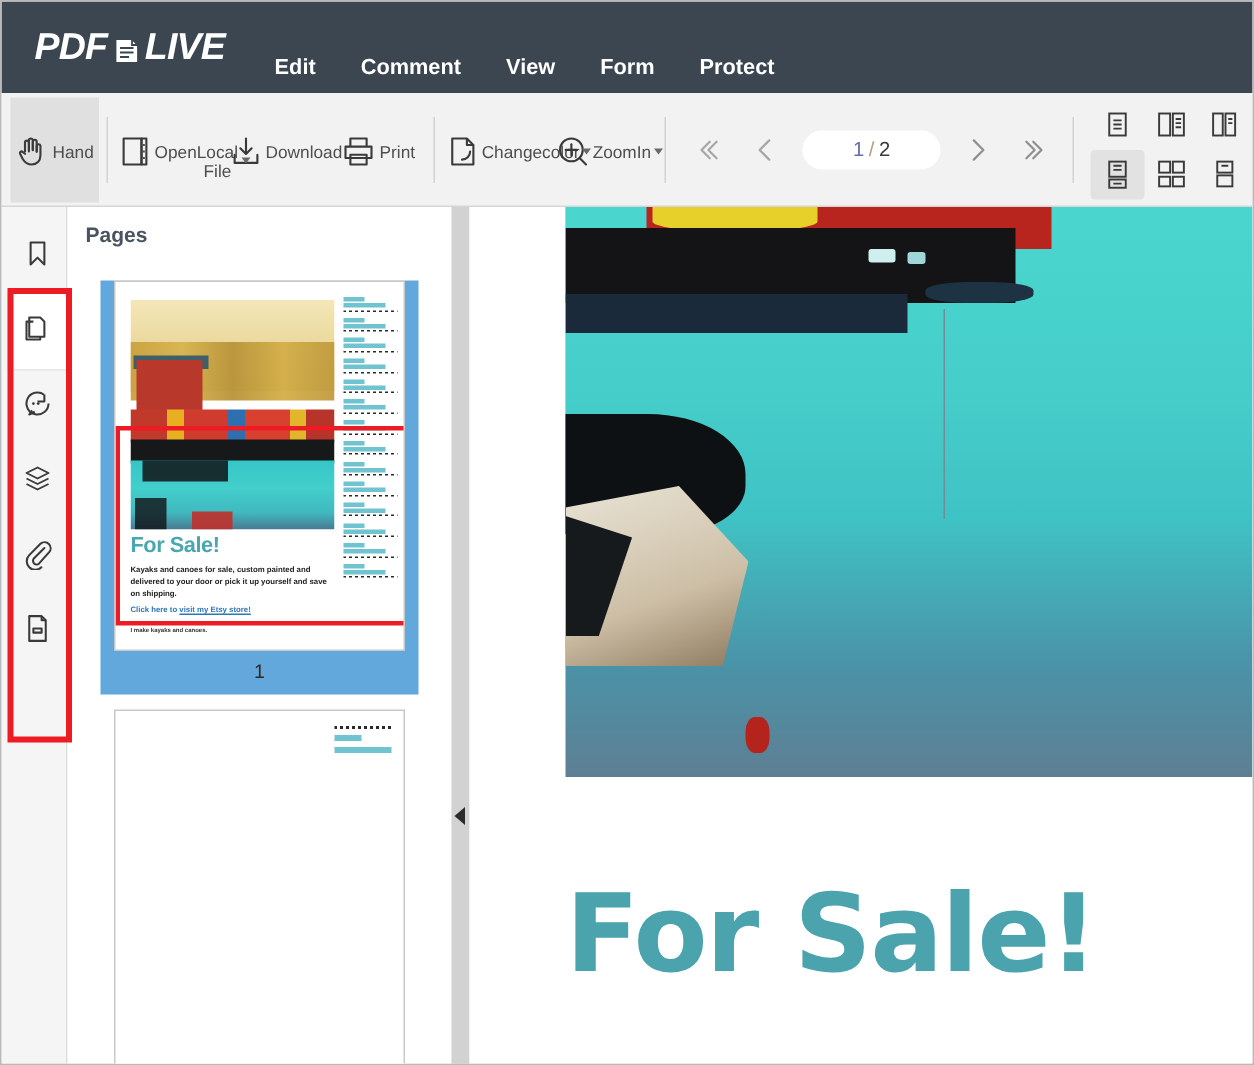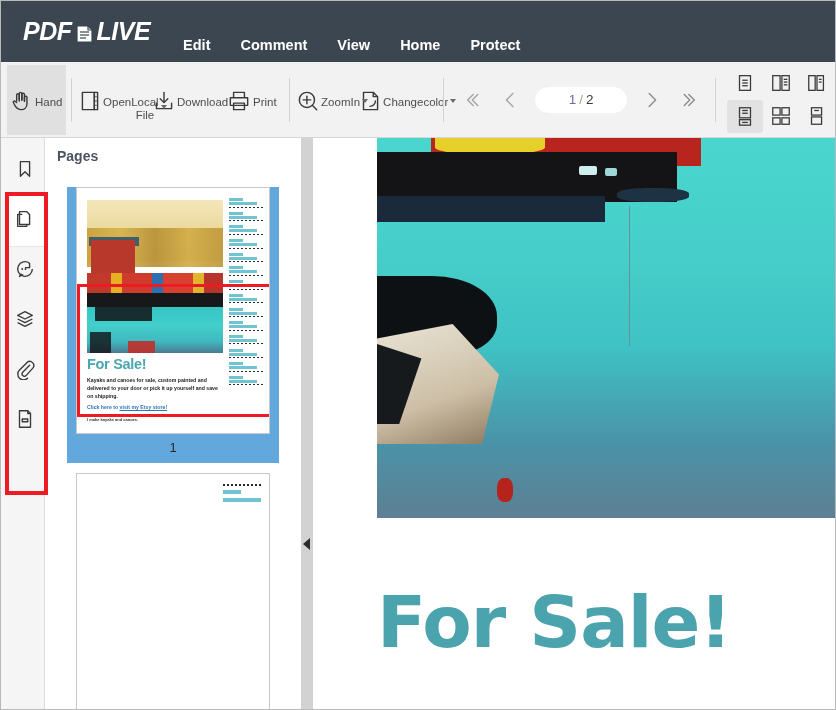--- a/index.html
+++ b/index.html
@@ -445,21 +445,21 @@
           <line x1="8" y1="16" x2="14" y2="16" stroke="#3c4650" stroke-width="1.2"></line>
         </svg>
       </span>
       <span>LIVE</span>
     </div>
 
     <div class="tabs">
       <div class="tab">Edit</div>
       <div class="tab">Comment</div>
       <div class="tab">View</div>
-      <div class="tab">Home</div>
+      <div class="tab">Form</div>
       <div class="tab">Protect</div>
     </div>
   </div>
 
   <div class="toolbar">
 
     <div class="tool-btn active" style="margin-left:6px;">
       <span class="tool-icon">
         <svg viewBox="0 0 24 24" width="26" height="26" fill="none" stroke="#3a3a3a" stroke-width="1.3" stroke-linecap="round" stroke-linejoin="round">
           <path d="M8 12V6.5a1.2 1.2 0 0 1 2.4 0V12"></path>
@@ -508,47 +508,47 @@
           <path d="M7 9V4h10v5"></path>
           <path d="M4 9h16v7H4z"></path>
           <path d="M7 14h10v6H7z"></path>
         </svg>
       </span>
       <span class="tool-label">Print</span>
     </div>
 
     <div class="sep"></div>
 
+    <div class="tool-btn wide">
+      <span class="tool-icon">
+        <svg viewBox="0 0 24 24" width="26" height="26" fill="none" stroke="#3a3a3a" stroke-width="1.3" stroke-linejoin="round">
+          <path d="M6 4h9l4 4v12H6z"></path>
+          <path d="M15 4v4h4"></path>
+          <path d="M17 12a5 5 0 0 1-5 5 5 5 0 0 0 5-5z" fill="#3a3a3a"></path>
+        </svg>
+      </span>
+      <span class="tool-label">Change</span>
+      <span style="display:flex;align-items:center;">
+        <span class="tool-label">color</span>
+        <span class="caret"></span>
+      </span>
+    </div>
+
     <div class="tool-btn">
       <span class="tool-icon">
         <svg viewBox="0 0 24 24" width="26" height="26" fill="none" stroke="#3a3a3a" stroke-width="1.3" stroke-linecap="round">
           <circle cx="11" cy="11" r="7"></circle>
           <line x1="11" y1="7.5" x2="11" y2="14.5"></line>
           <line x1="7.5" y1="11" x2="14.5" y2="11"></line>
           <line x1="16.2" y1="16.2" x2="20" y2="20"></line>
         </svg>
       </span>
       <span class="tool-label">Zoom</span>
       <span style="display:flex;align-items:center;">
         <span class="tool-label">In</span>
-        <span class="caret"></span>
-      </span>
-    </div>
-
-    <div class="tool-btn wide">
-      <span class="tool-icon">
-        <svg viewBox="0 0 24 24" width="26" height="26" fill="none" stroke="#3a3a3a" stroke-width="1.3" stroke-linejoin="round">
-          <path d="M6 4h9l4 4v12H6z"></path>
-          <path d="M15 4v4h4"></path>
-          <path d="M17 12a5 5 0 0 1-5 5 5 5 0 0 0 5-5z" fill="#3a3a3a"></path>
-        </svg>
-      </span>
-      <span class="tool-label">Change</span>
-      <span style="display:flex;align-items:center;">
-        <span class="tool-label">color</span>
         <span class="caret"></span>
       </span>
     </div>
 
     <div class="sep" style="margin-left:12px;"></div>
 
     <div class="pagenav">
       <div class="navbtn">
         <svg viewBox="0 0 24 24" width="22" height="22" fill="none" stroke="#a6a6a6" stroke-width="1.6" stroke-linecap="round" stroke-linejoin="round">
           <path d="M15 6l-6 6 6 6"></path>

